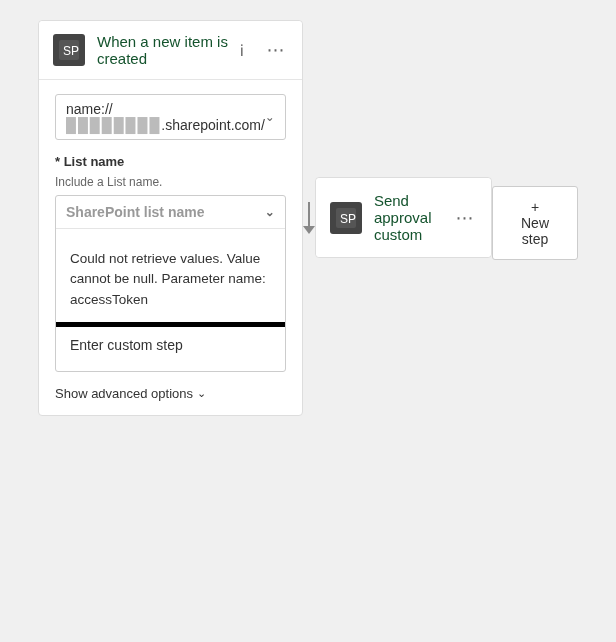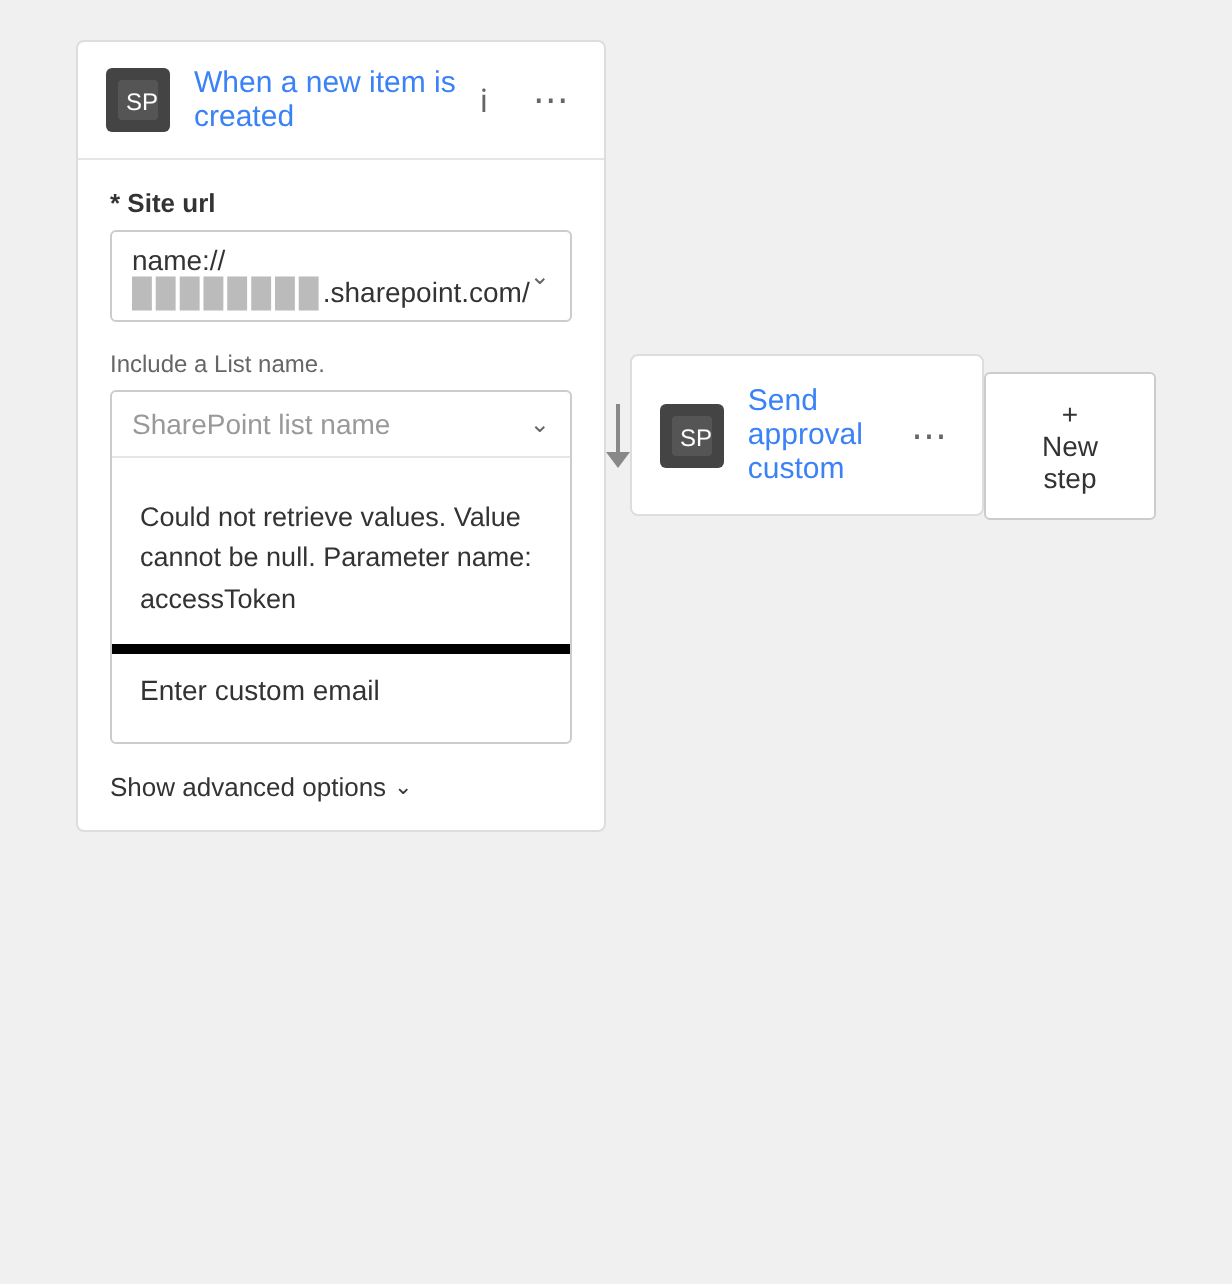--- a/index.html
+++ b/index.html
@@ -53,21 +53,21 @@
 
     .card-icon svg {
       width: 20px;
       height: 20px;
     }
 
     .card-title {
       flex: 1;
       font-size: 15px;
       font-weight: 500;
-      color: #3b82f6;
+      color: #14532d;
     }
 
     .card-actions {
       display: flex;
       align-items: center;
       gap: 10px;
     }
 
     .icon-btn {
       background: none;
@@ -128,20 +128,21 @@
       width: 100%;
     }
 
     .dropdown-header {
       display: flex;
       align-items: center;
       justify-content: space-between;
       padding: 8px 10px;
       border-bottom: 1px solid #e5e5e5;
       cursor: pointer;
+      font-weight: bold;
     }
 
     .dropdown-placeholder {
       color: #999;
       font-size: 14px;
     }
 
     .dropdown-content {
       padding: 8px 0;
     }
@@ -240,40 +241,40 @@
         </button>
         <button class="icon-btn">
           <span style="font-size:18px; letter-spacing:1px;">⋯</span>
         </button>
       </div>
     </div>
 
     <div class="card-body">
 
       <div class="field-section">
-        <div class="field-label">* Site url</div>
         <div class="dropdown-field">
           <span class="field-value">
             <span>name://</span><span style="color:#bbb; letter-spacing:2px;">████████</span><span>.sharepoint.com/</span>
           </span>
           <span class="dropdown-arrow">⌄</span>
         </div>
       </div>
 
       <div class="field-section">
+        <div class="field-label">* List name</div>
         <div class="field-hint">Include a List name.</div>
 
         <div class="dropdown-open">
           <div class="dropdown-header">
             <span class="dropdown-placeholder">SharePoint list name</span>
             <span class="dropdown-arrow">⌄</span>
           </div>
           <div class="dropdown-content">
             <div class="error-message">Could not retrieve values. Value cannot be null. Parameter name: accessToken</div>
-            <div class="dropdown-item">Enter custom email</div>
+            <div class="dropdown-item">Enter custom step</div>
           </div>
         </div>
       </div>
 
       <button class="show-advanced">
         <span>Show advanced options</span>
         <span style="font-size:11px;">⌄</span>
       </button>
     </div>
   </div>

